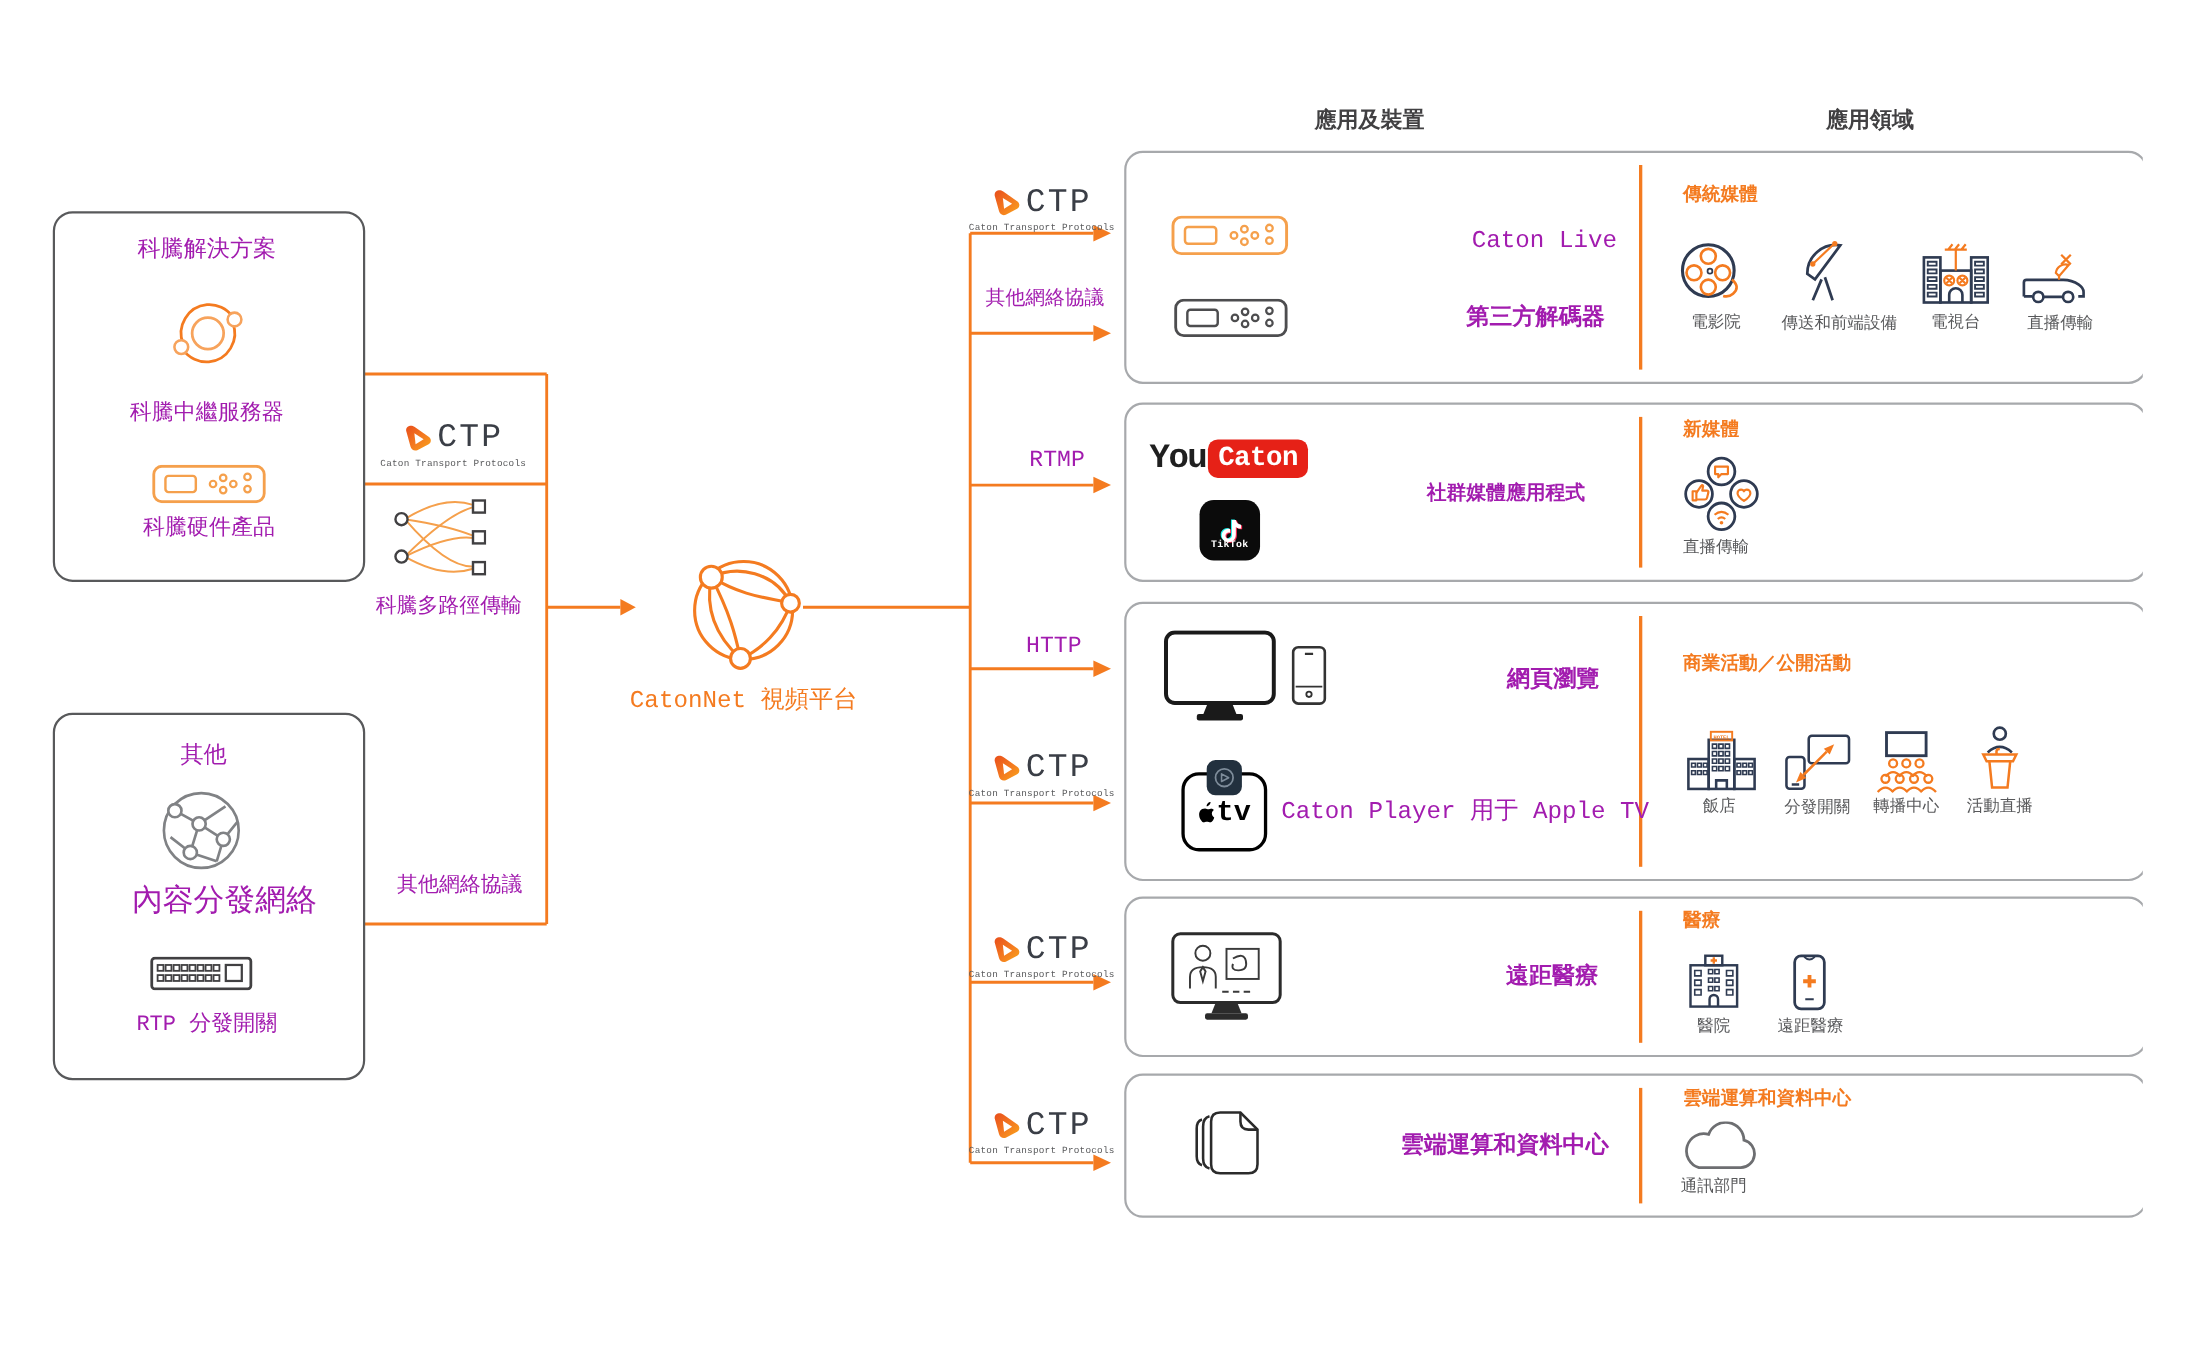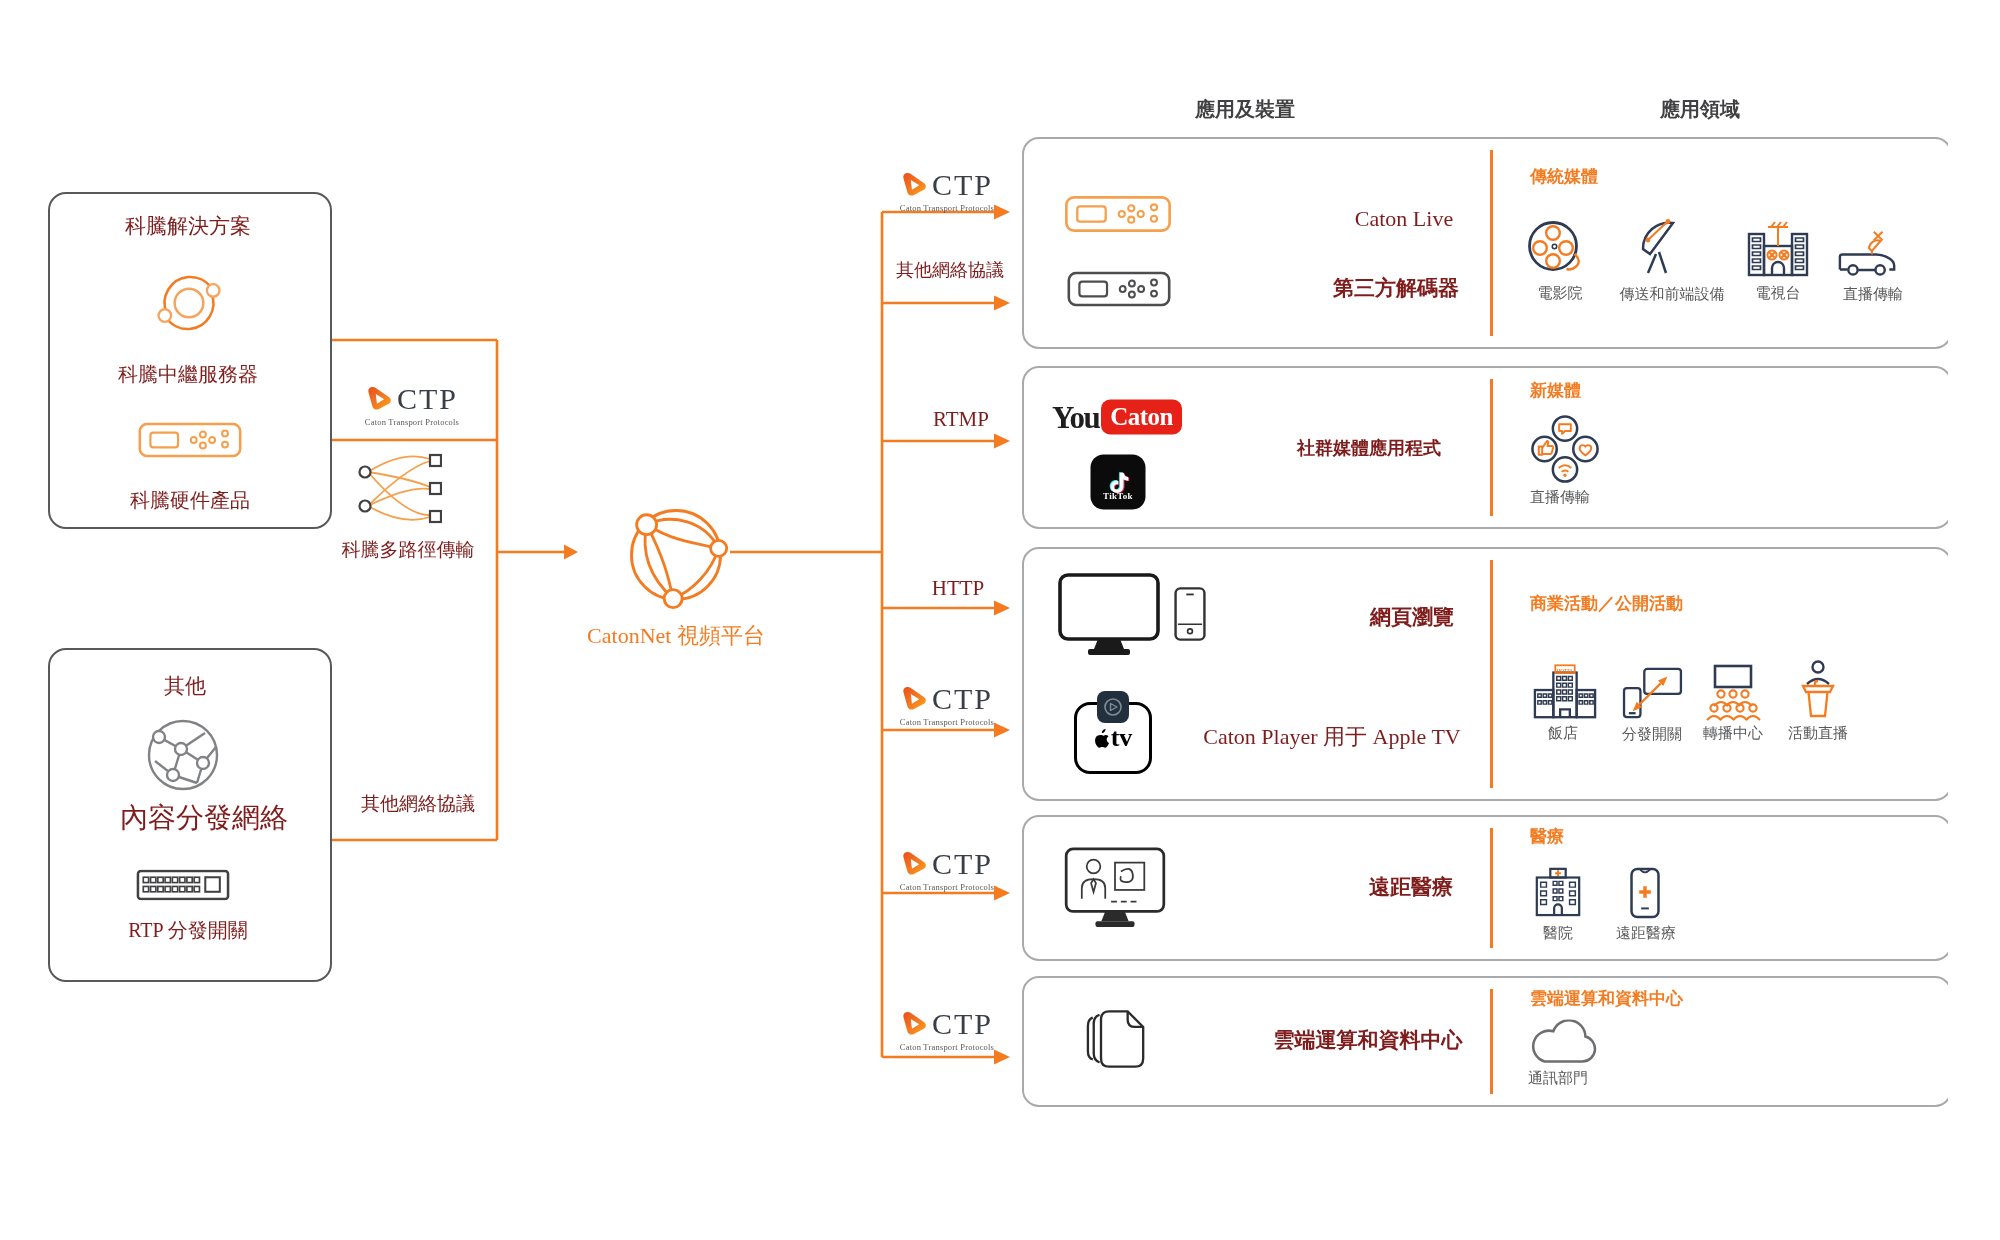--- a/index.html
+++ b/index.html
@@ -1,19 +1,19 @@
 <!DOCTYPE html>
 <html><head>
 <meta charset="utf-8">
 <style>
   body{margin:0;background:#fff}
   .canvas{position:relative;width:1948px;height:1240px;background:#fff;overflow:hidden;
-          font-family:Liberation Serif, serif}
+          font-family:Liberation Mono, monospace}
   .abs{position:absolute}
-  .lbl{position:absolute;transform:translate(-50%,-50%);white-space:nowrap;color:#7f1d1d}
+  .lbl{position:absolute;transform:translate(-50%,-50%);white-space:nowrap;color:#a21caf}
   .dt{position:absolute;transform:translateY(-50%);white-space:nowrap;font-weight:bold;font-size:17px;color:#F47B20}
   .item{font-size:15px;color:#58595B}
   .bold{font-weight:bold}
   .hdr{position:absolute;transform:translate(-50%,-50%);font-weight:bold;font-size:20px;color:#414042;white-space:nowrap}
   .box{position:absolute;border:2.5px solid #58595B;border-radius:18px;background:#fff}
   .rowbox{position:absolute;border:2px solid #A7A9AC;border-radius:17px;background:#fff}
   .divider{position:absolute;width:3px;background:#F47B20;left:466px;top:11px;bottom:11px}
   .ico{position:absolute;transform:translate(-50%,-50%);line-height:0}
   .ctp{position:absolute;transform:translate(-50%,-50%);display:flex;flex-direction:column;align-items:center}
   .ctp-row{display:flex;align-items:center;gap:5px}
@@ -94,21 +94,21 @@
       <g fill="none" stroke="#F5A04C" stroke-width="2.2">
         <circle cx="60" cy="19" r="3.2"></circle>
           <circle cx="70" cy="13" r="3.2"></circle>
           <circle cx="70" cy="25" r="3.2"></circle>
         <circle cx="80" cy="19" r="3.2"></circle>
           <circle cx="94" cy="12" r="3.2"></circle>
           <circle cx="94" cy="24" r="3.2"></circle>
       </g>
     </svg>
   </div>
-  <div class="lbl" style="left:190px;top:500px;font-size:20px">科騰硬件產品</div>
+  <div class="lbl" style="left:190px;top:479px;font-size:20px">科騰硬件產品</div>
 
   <div class="box" style="left:48px;top:648px;width:280px;height:330px"></div>
   <div class="lbl" style="left:185px;top:686px;font-size:21px">其他</div>
   <div class="ico" style="left:183px;top:755px">
     <svg width="76" height="76" viewBox="0 0 76 76">
       <g fill="none" stroke="#808285" stroke-width="2.4">
         <circle cx="38" cy="38" r="34"></circle>
         <path d="M14 20 L36 32 L60 16 M36 32 L28 58 M36 32 L58 46 M28 58 L10 44 M28 58 L52 66 M58 46 L71 30 M58 46 L52 66"></path>
       </g>
       <g fill="#fff" stroke="#808285" stroke-width="2.4">

